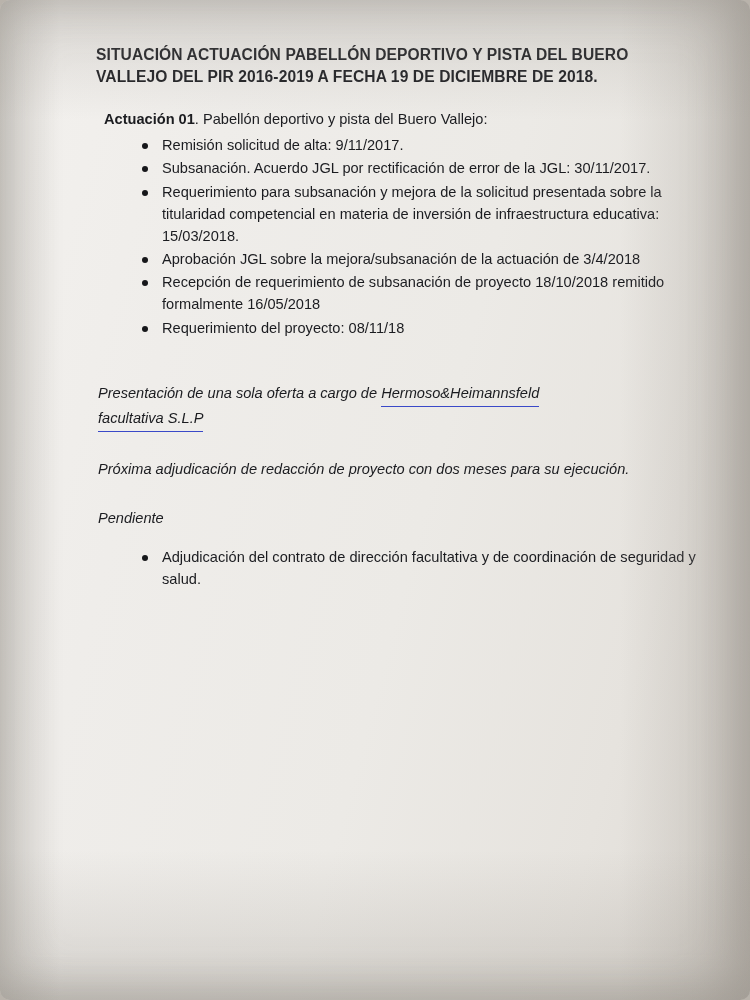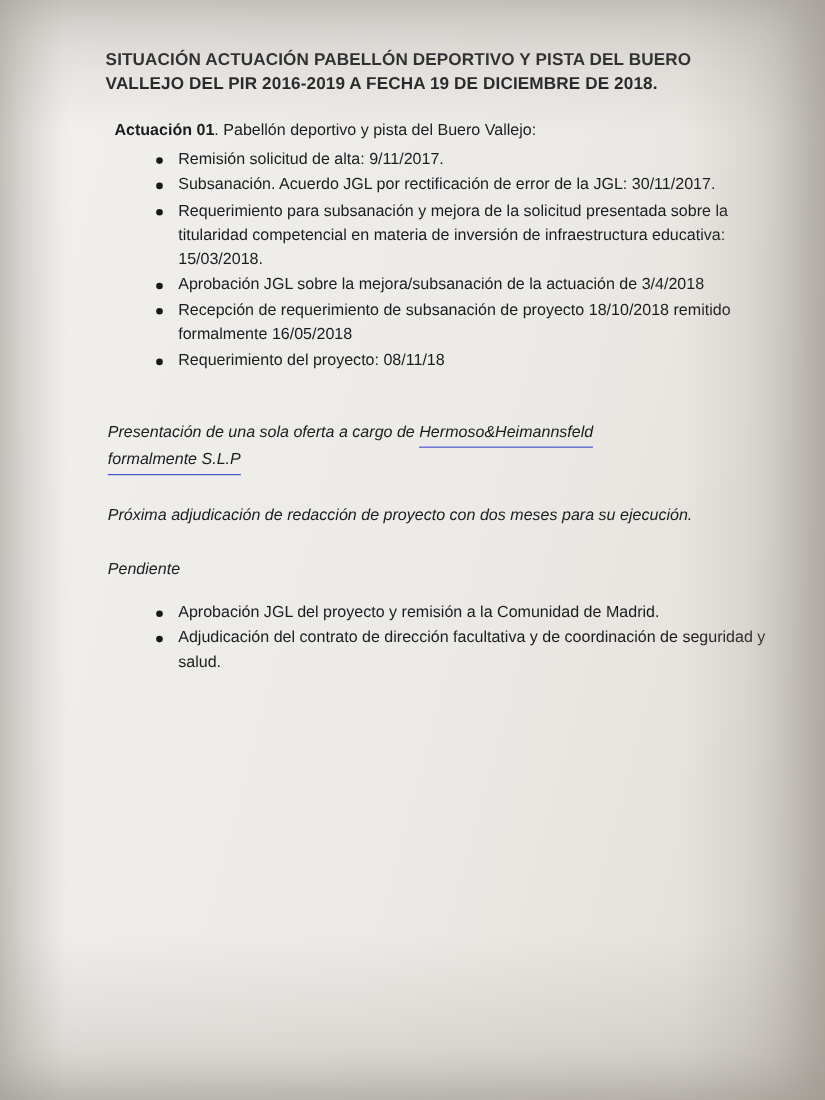--- a/index.html
+++ b/index.html
@@ -14,20 +14,21 @@
     overflow: hidden;
   }
   #page {
     position: relative;
     width: 750px;
     height: 1000px;
     background:
       linear-gradient(105deg, #f3f1ee 0%, #efedea 25%, #eceae6 55%, #e6e3de 80%, #dedad4 100%);
     box-sizing: border-box;
     overflow: hidden;
+    border-radius: 10px;
   }
   
   #page::before {
     content: "";
     position: absolute;
     left: 0; top: 0; right: 0; bottom: 0;
     box-shadow: inset 0 0 60px rgba(120,115,108,0.25),
                 inset -28px 0 40px rgba(140,134,126,0.28),
                 inset 0 -18px 30px rgba(150,144,136,0.20);
     pointer-events: none;
@@ -146,34 +147,33 @@
         <li>Remisión solicitud de alta: 9/11/2017.</li>
         <li>Subsanación. Acuerdo JGL por rectificación de error de la JGL: 30/11/2017.</li>
         <li>Requerimiento para subsanación y mejora de la solicitud presentada sobre la titularidad competencial en materia de inversión de infraestructura educativa: 15/03/2018.</li>
         <li>Aprobación JGL sobre la mejora/subsanación de la actuación de 3/4/2018</li>
         <li>Recepción de requerimiento de subsanación de proyecto 18/10/2018 remitido formalmente  16/05/2018</li>
         <li>Requerimiento del proyecto: 08/11/18</li>
       </ul>
 
       <div class="gap-lg"></div>
 
-      <p class="para"><span>Presentación de una sola oferta a cargo de </span><span class="ul-blue-line">Hermoso&amp;Heimannsfeld</span><br><span class="ul-blue-line">formalmente S.L.P</span></p>
+      <p class="para"><span>Presentación de una sola oferta a cargo de </span><span class="ul-blue-line">Hermoso&amp;Heimannsfeld</span><br><span class="ul-blue-line">facultativa S.L.P</span></p>
 
       <div class="gap-md"></div>
 
       <p class="para">Próxima adjudicación de redacción de proyecto con dos meses para su ejecución.</p>
 
       <div class="gap-md"></div>
 
       <p class="para">Pendiente</p>
 
       <div class="gap-sm"></div>
 
       <ul class="bullets">
-        <li>Aprobación JGL del proyecto y remisión a la Comunidad de Madrid.</li>
         <li>Adjudicación del contrato de dirección facultativa y de coordinación de seguridad y salud.</li>
       </ul>
 
     </div>
   </div>
 
   <div class="shade-top"></div>
   <div class="shade-right"></div>
   <div class="shade-bottom"></div>
   <div class="shade-left"></div>

